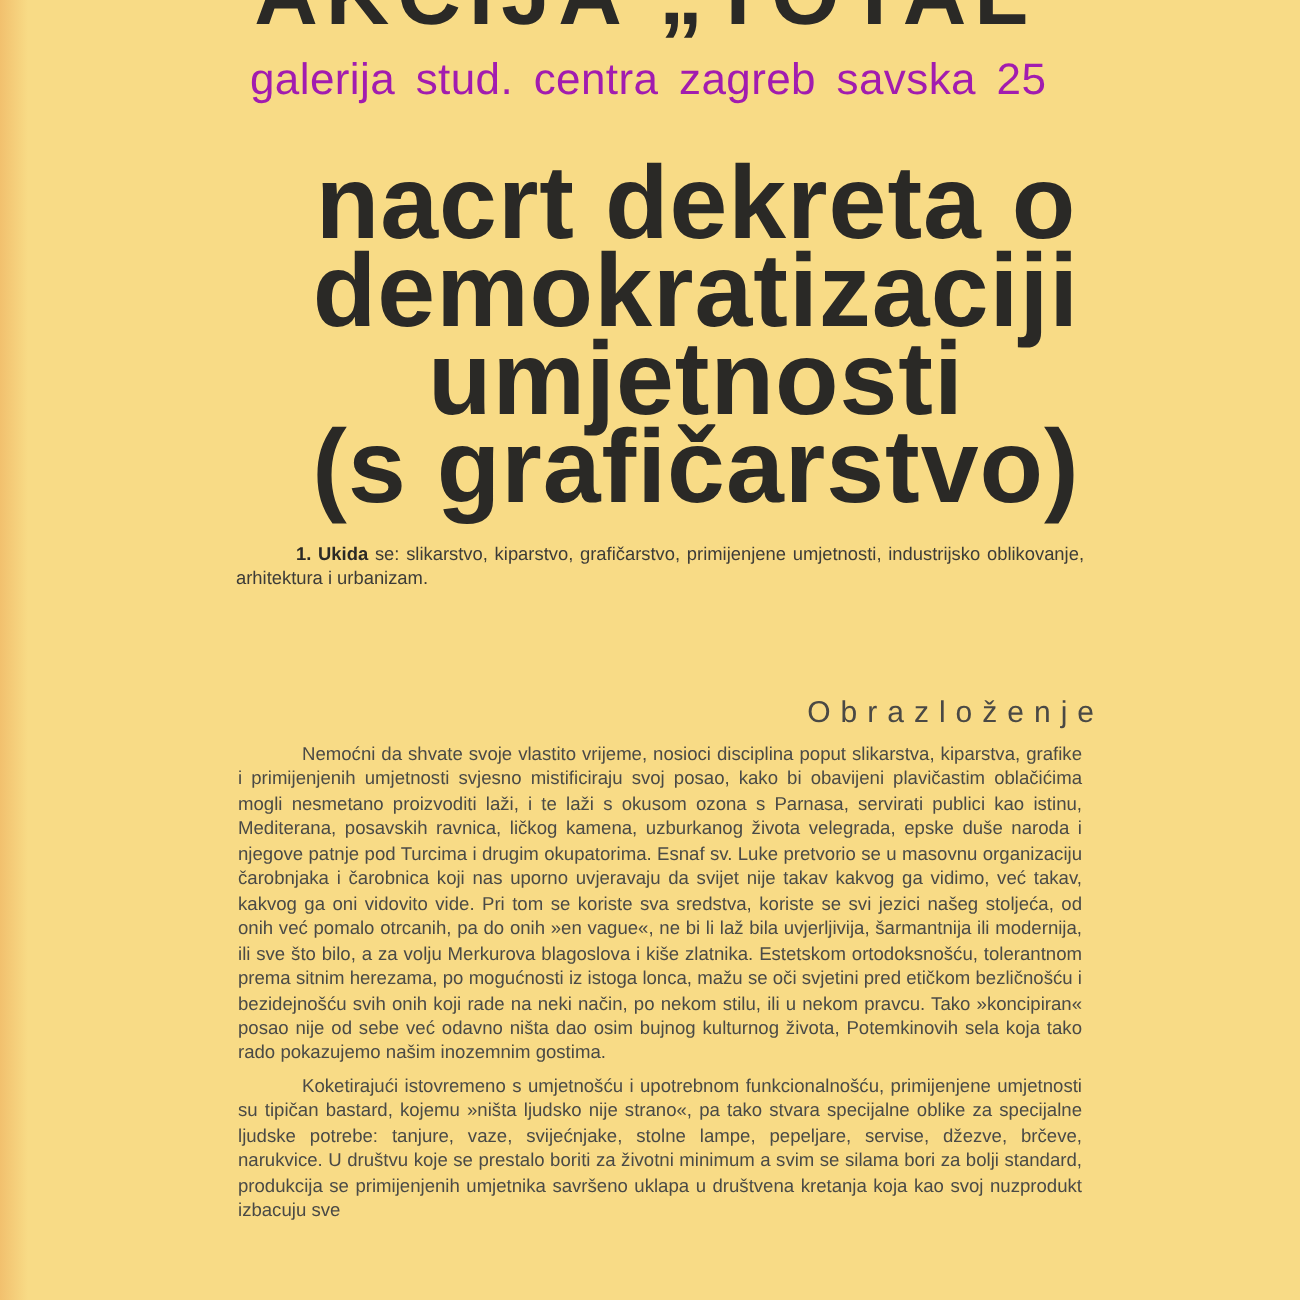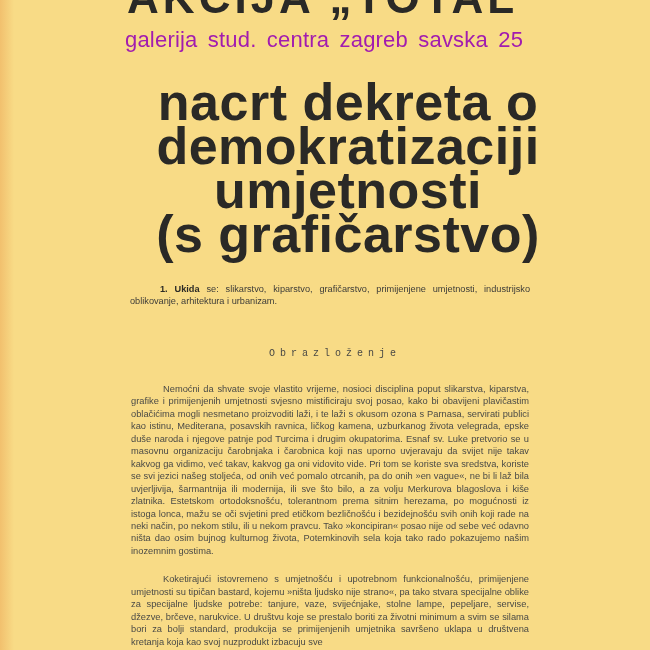--- a/index.html
+++ b/index.html
@@ -26,32 +26,32 @@
     position:absolute; left:148px; top:80px; width:400px; text-align:center;
     font-weight:bold; font-size:52px; line-height:44px; color:#2a2926;
     letter-spacing:0.5px;
   }
   .title .ln { display:block; white-space:nowrap; }
   .decree {
     position:absolute; left:118px; top:272px; width:424px;
     font-size:9.2px; line-height:11.6px; color:#3d3c38;
     text-align:justify;
   }
-  .decree p { margin:12px; text-indent:30px; }
+  .decree p { margin:0; text-indent:30px; }
   .decree b { font-weight:bold; color:#2b2a26; }
   .section-title {
-    position:absolute; left:118px; top:348px; width:434px; text-align:center;
-    font-size:10px; letter-spacing:5px; color:#4a4945;font-family:Liberation Mono, monospace;
+    position:absolute; left:118px; top:348px; width:434px; text-align:right;
+    font-size:15px; letter-spacing:5px; color:#4a4945;
   }
   .body-text {
     position:absolute; left:115px; top:367px; width:430px;
     font-size:9.3px; line-height:12.45px; color:#4a4a46;
     text-align:justify;
   }
-  .body-text p { margin:16px; text-indent:32px; }
+  .body-text p { margin:4px; text-indent:32px; }
 </style>
 </head>
 <body>
 
 <div class="edge-tint"></div>
 
 <div class="header-top">AKCIJA „TOTAL"</div>
 
 <div class="subtitle">galerija stud. centra zagreb savska 25</div>
 

